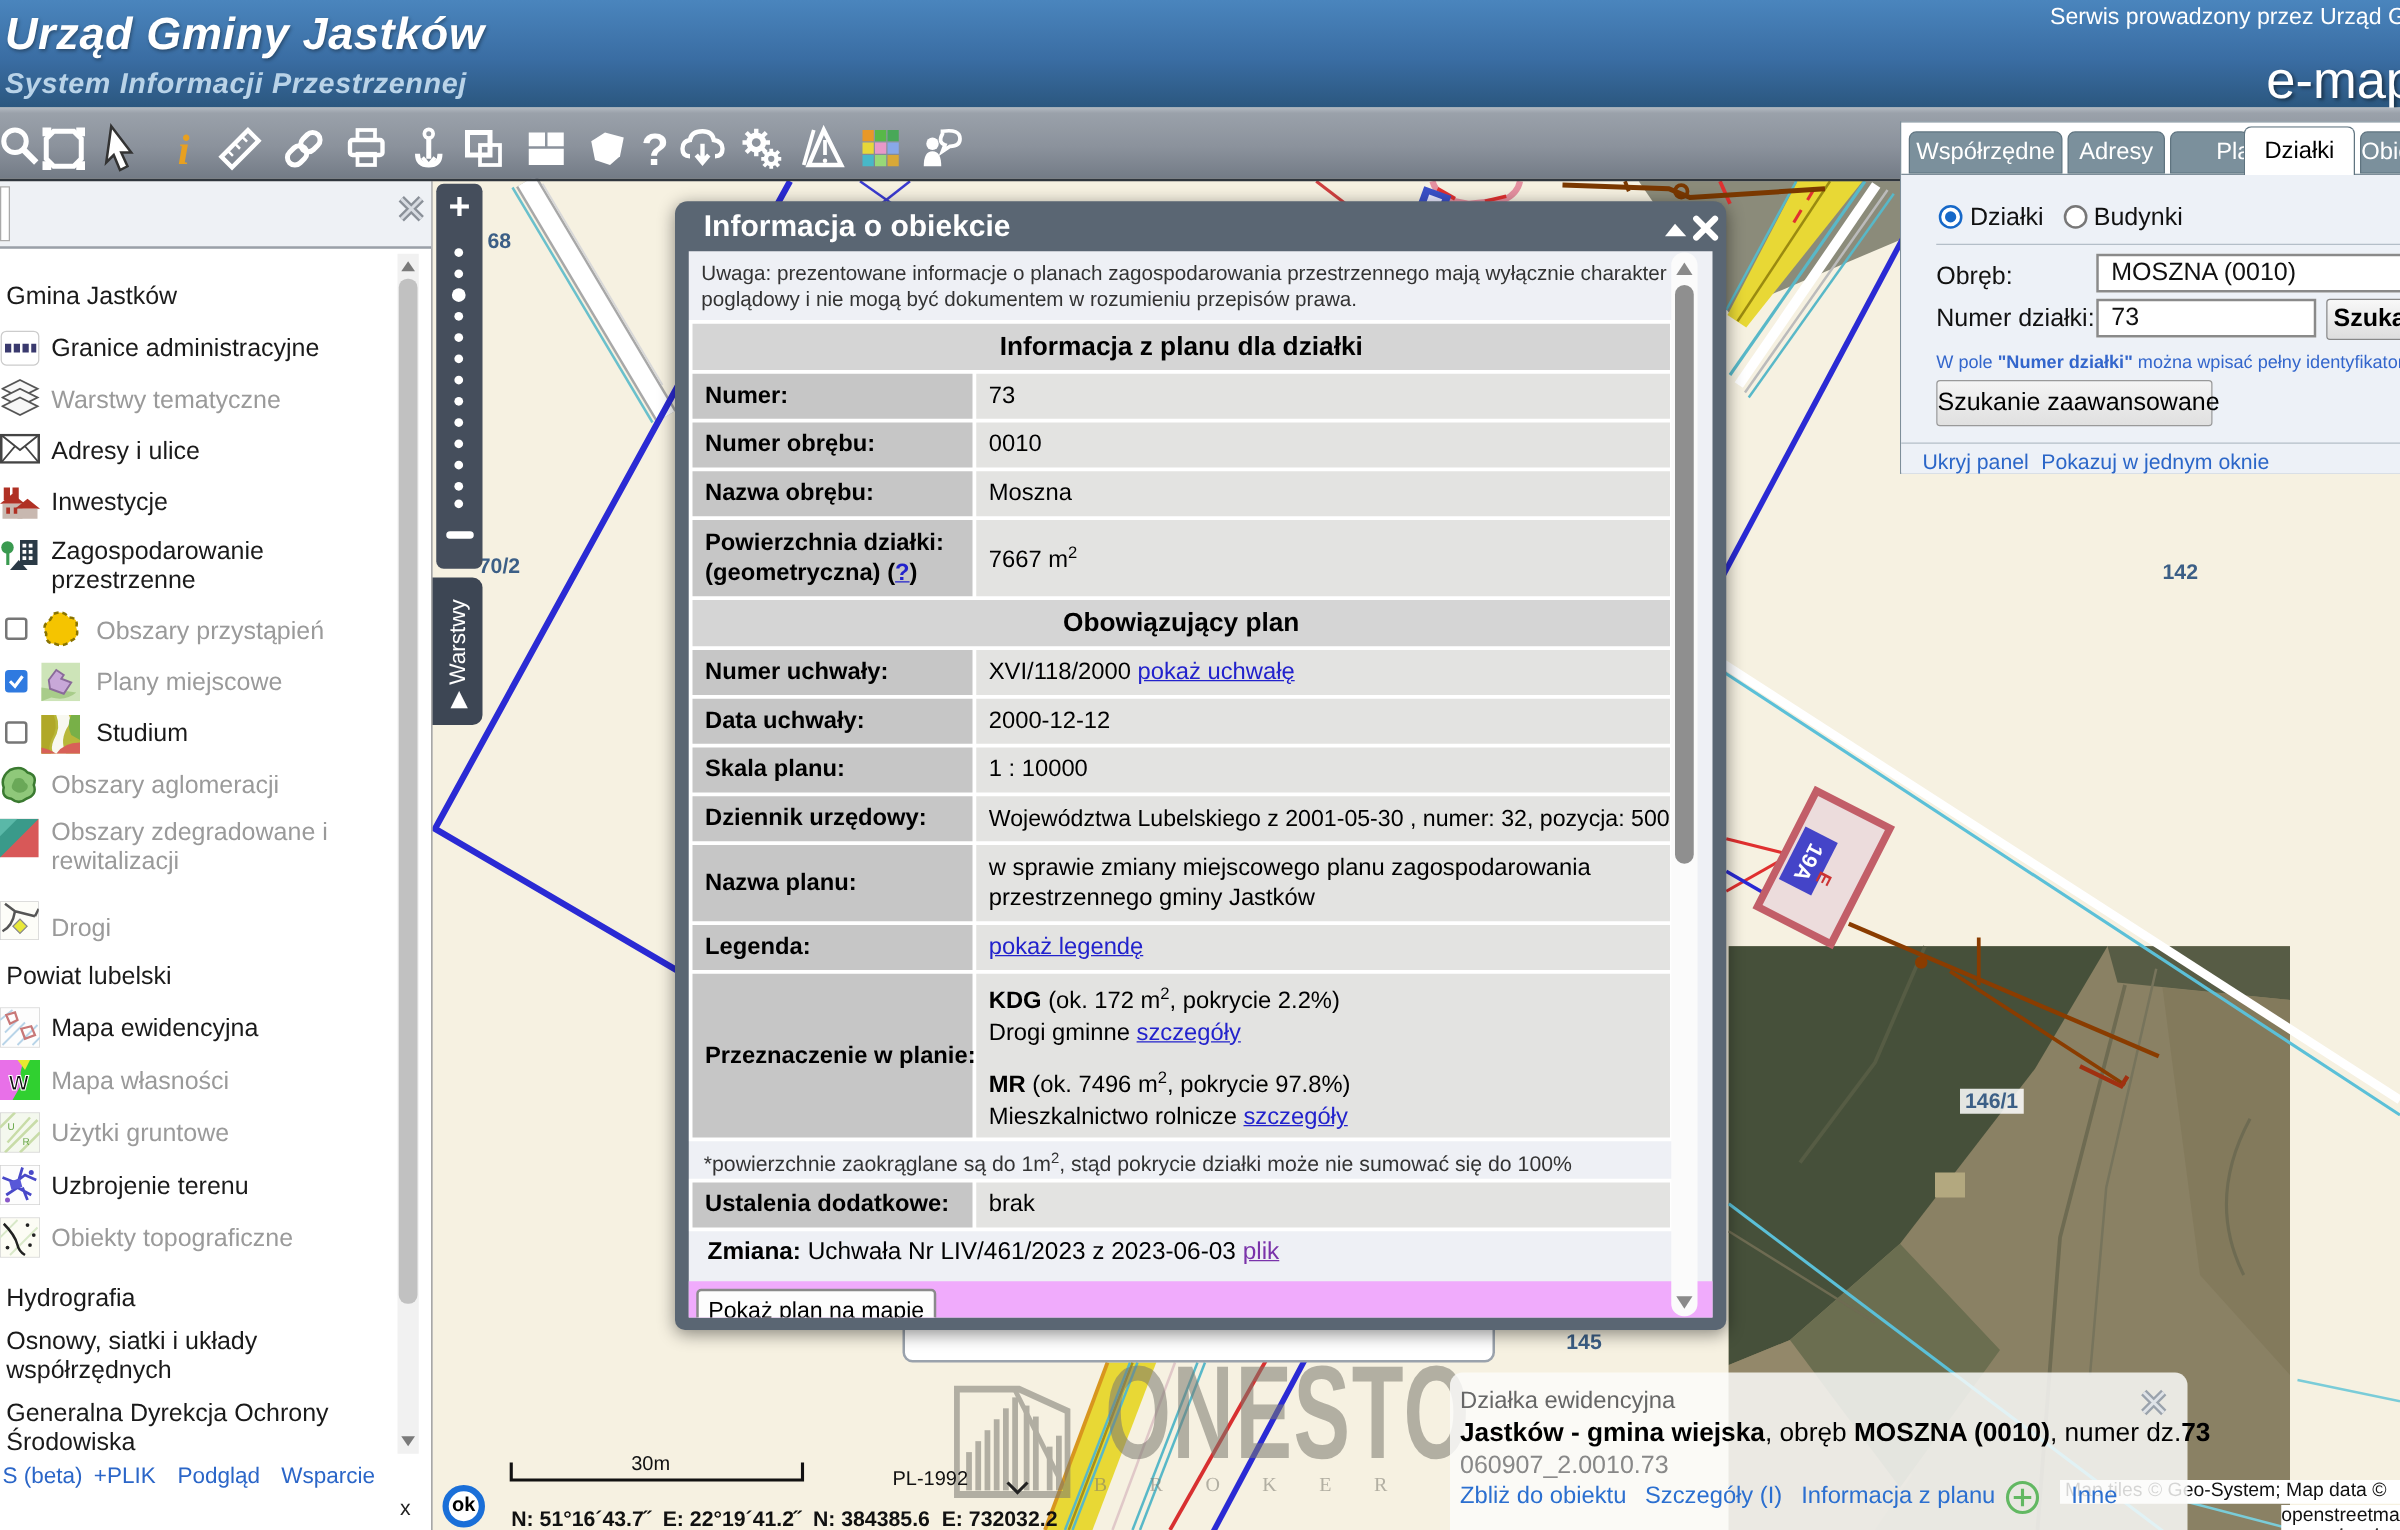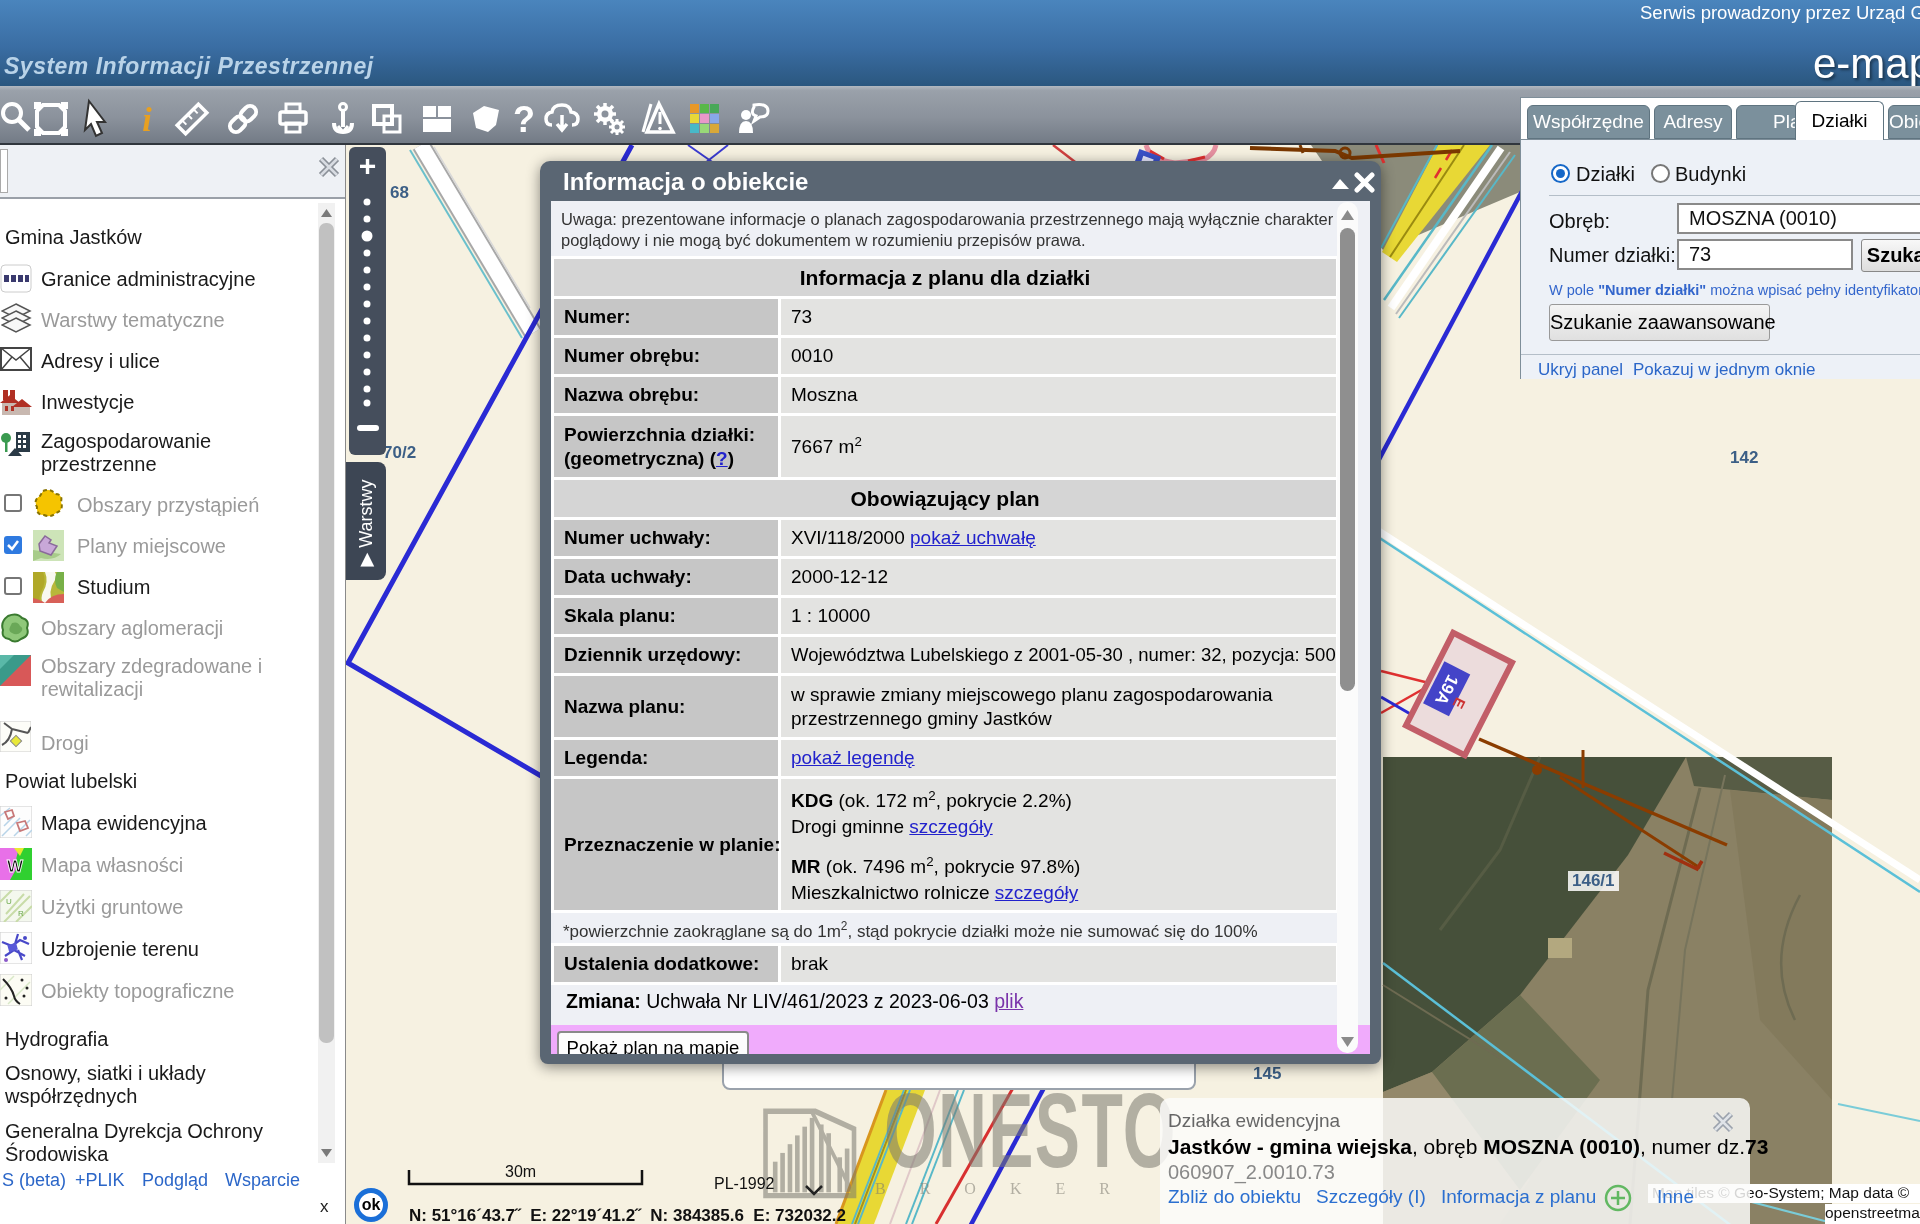--- a/index.html
+++ b/index.html
@@ -537,20 +537,21 @@
         <circle cx="18" cy="208" r="3.5"></circle>
     </g>
   </svg>
   <div class="abs" style="left:8px;top:278px;width:22px;height:6px;background:#fff;border-radius:3px;"></div>
 </div>
 <div class="abs" id="warstwy">
     <span>▶ Warstwy</span>
   </div>
 
 <div class="abs" id="header">
+  <div class="abs" id="h-title">Urząd Gminy Jastków</div>
   <div class="abs" id="h-sub">System Informacji Przestrzennej</div>
   <div class="abs" id="h-serwis">Serwis prowadzony przez Urząd Gminy Jastków</div>
   <div class="abs" id="h-emapa">e-mapa</div>
 </div>
 
 <div class="abs" id="toolbar">
 <svg class="abs" style="left:0;top:0;" width="800" height="57" viewBox="0 0 800 57">
 
   <g transform="translate(16,33)" stroke="#fff" fill="none">
     <circle cx="-4" cy="-6" r="9" stroke-width="4"></circle>

